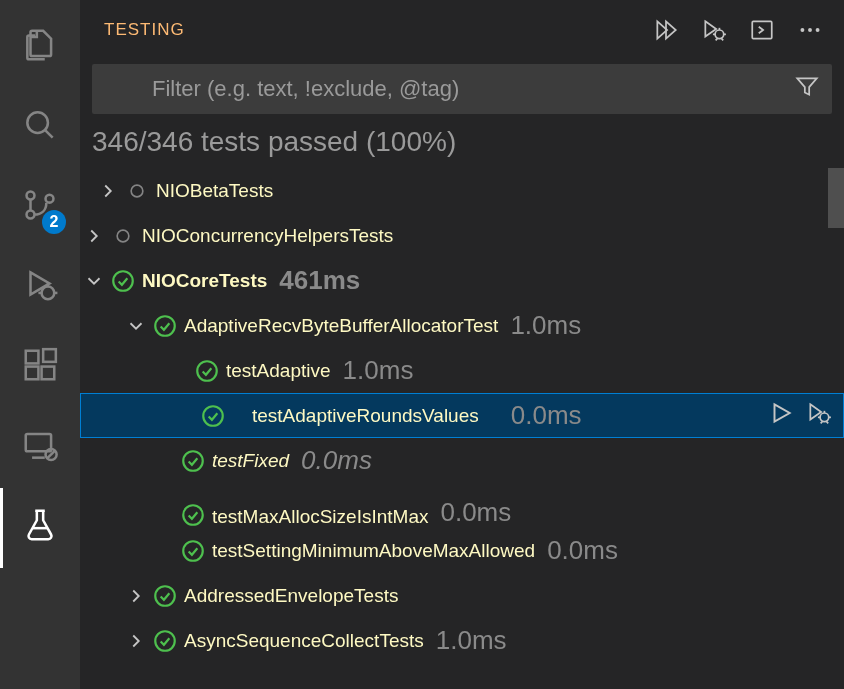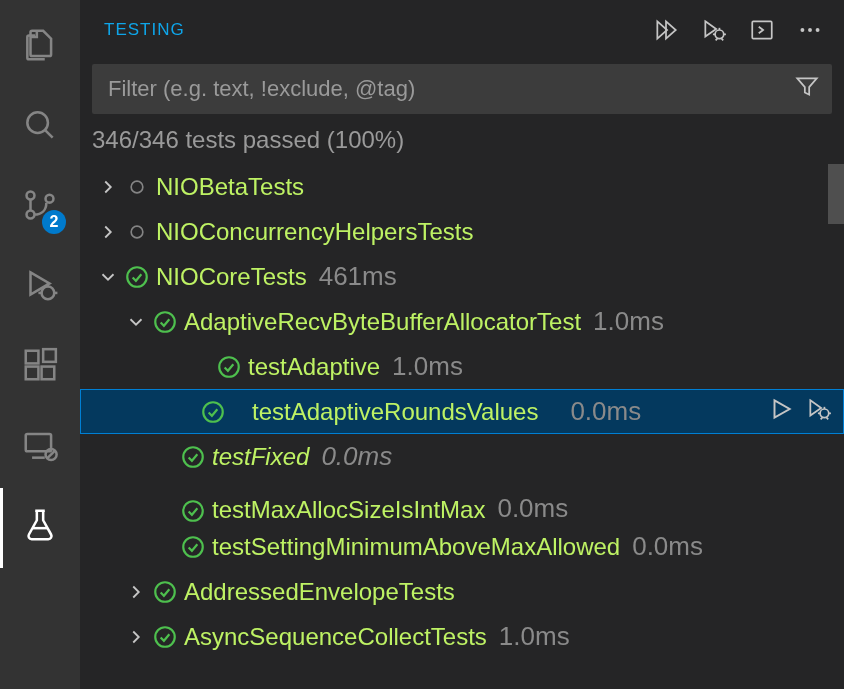--- a/index.html
+++ b/index.html
@@ -69,21 +69,21 @@
   .panel-header {
     display: flex;
     align-items: center;
     height: 60px;
     padding: 0 20px 0 24px;
   }
   .panel-title {
     flex: 1;
     font-size: 17px;
     letter-spacing: 1px;
-    color: #0ea5e9;
+    color: #fdba74;
     font-weight: 400;
   }
   .panel-actions {
     display: flex;
     gap: 20px;
     align-items: center;
     color: #c5c5c5;
   }
   .panel-actions .icon-btn { width: 28px; height: 28px; display:flex; align-items:center; justify-content:center; }
   .panel-actions svg { width: 26px; height: 26px; }
@@ -99,28 +99,29 @@
     padding: 0 12px 0 16px;
   }
   .filter-input {
     flex: 1;
     background: transparent;
     border: none;
     outline: none;
     color: #cccccc;
     font-size: 22px;
     font-family: inherit;
+    margin-left: 44px;
   }
   .filter-input::placeholder { color: #9a9a9a; }
   .filter-row svg { width: 26px; height: 26px; color: #c5c5c5; }
 
   
   .status-line {
     padding: 4px 12px 10px 12px;
-    font-size: 24px;
+    font-size: 28px;
     color: #9a9a9a;
   }
 
   
   .tree { flex: 1; overflow: hidden; position: relative; }
   .tree-row {
     display: flex;
     align-items: center;
     height: 45px;
     padding-right: 12px;
@@ -145,22 +146,22 @@
     width: 30px;
     display: flex;
     align-items: center;
     justify-content: center;
     flex-shrink: 0;
     margin-right: 4px;
   }
   .state-icon.pass svg { color: #4ec04e; width: 26px; height: 26px; }
   .state-icon.unset svg { color: #848484; width: 20px; height: 20px; }
   .item-label {
-    color: #bef264;
-    font-size: 24px;
+    color: #fef9c3;
+    font-size: 19px;
   }
   .item-time {
     color: #8a8a8a;
     font-size: 26px;
     margin-left: 12px;
   }
   .row-actions {
     margin-left: auto;
     display: none;
     gap: 12px;
@@ -313,34 +314,34 @@
             <polyline points="9,6 15,12 9,18"></polyline>
           </svg>
         </span>
         <span class="state-icon unset">
           <svg viewBox="0 0 24 24" fill="none" stroke="currentColor" stroke-width="2">
             <circle cx="12" cy="12" r="7"></circle>
           </svg>
         </span>
         <span class="item-label">NIOBetaTests</span>
       </div>
-      <div class="tree-row" style="padding-left: 14px;">
+      <div class="tree-row" style="">
         <span class="twistie">
           <svg viewBox="0 0 24 24" fill="none" stroke="currentColor" stroke-width="2">
             <polyline points="9,6 15,12 9,18"></polyline>
           </svg>
         </span>
         <span class="state-icon unset">
           <svg viewBox="0 0 24 24" fill="none" stroke="currentColor" stroke-width="2">
             <circle cx="12" cy="12" r="7"></circle>
           </svg>
         </span>
         <span class="item-label">NIOConcurrencyHelpersTests</span>
       </div>
-      <div class="tree-row" style="padding-left: 14px;">
+      <div class="tree-row" style=" font-weight: bold;">
         <span class="twistie">
           <svg viewBox="0 0 24 24" fill="none" stroke="currentColor" stroke-width="2">
             <polyline points="6,9 12,15 18,9"></polyline>
           </svg>
         </span>
         <span class="state-icon pass">
           <svg viewBox="0 0 24 24" fill="none" stroke="currentColor" stroke-width="2">
             <circle cx="12" cy="12" r="9"></circle>
             <polyline points="8,12.5 11,15.5 16,9.5"></polyline>
           </svg>
@@ -356,21 +357,21 @@
         </span>
         <span class="state-icon pass">
           <svg viewBox="0 0 24 24" fill="none" stroke="currentColor" stroke-width="2">
             <circle cx="12" cy="12" r="9"></circle>
             <polyline points="8,12.5 11,15.5 16,9.5"></polyline>
           </svg>
         </span>
         <span class="item-label">AdaptiveRecvByteBufferAllocatorTest</span>
         <span class="item-time">1.0ms</span>
       </div>
-      <div class="tree-row" style="padding-left: 106px;">
+      <div class="tree-row" style="padding-left: 84px;">
         <span class="twistie"></span>
         <span class="state-icon pass">
           <svg viewBox="0 0 24 24" fill="none" stroke="currentColor" stroke-width="2">
             <circle cx="12" cy="12" r="9"></circle>
             <polyline points="8,12.5 11,15.5 16,9.5"></polyline>
           </svg>
         </span>
         <span class="item-label">testAdaptive</span>
         <span class="item-time">1.0ms</span>
       </div>

